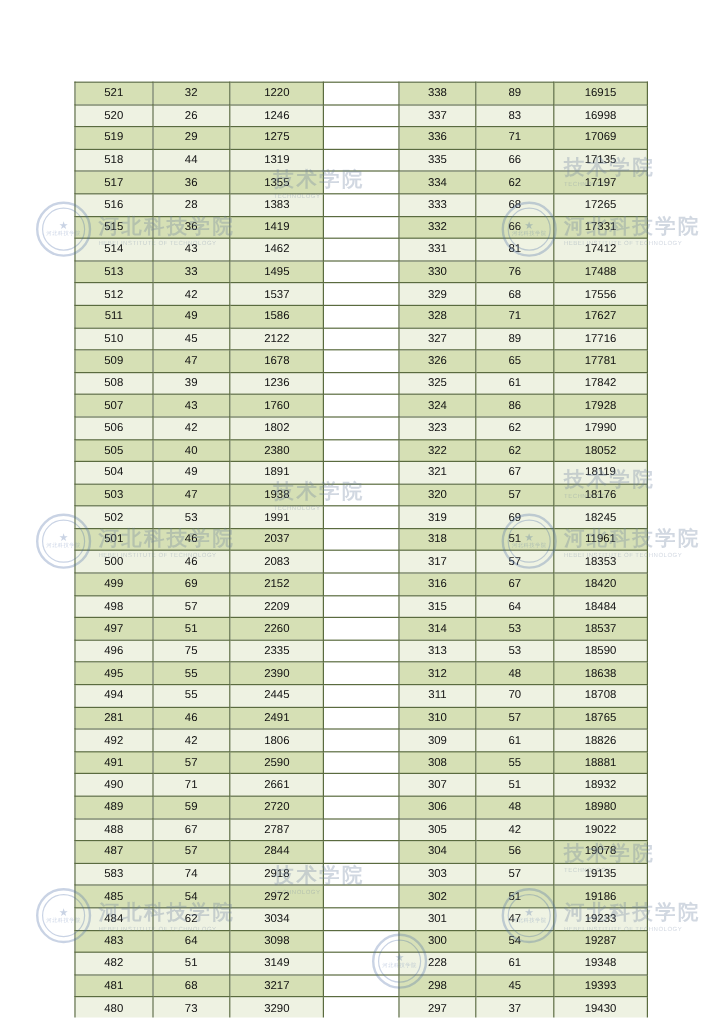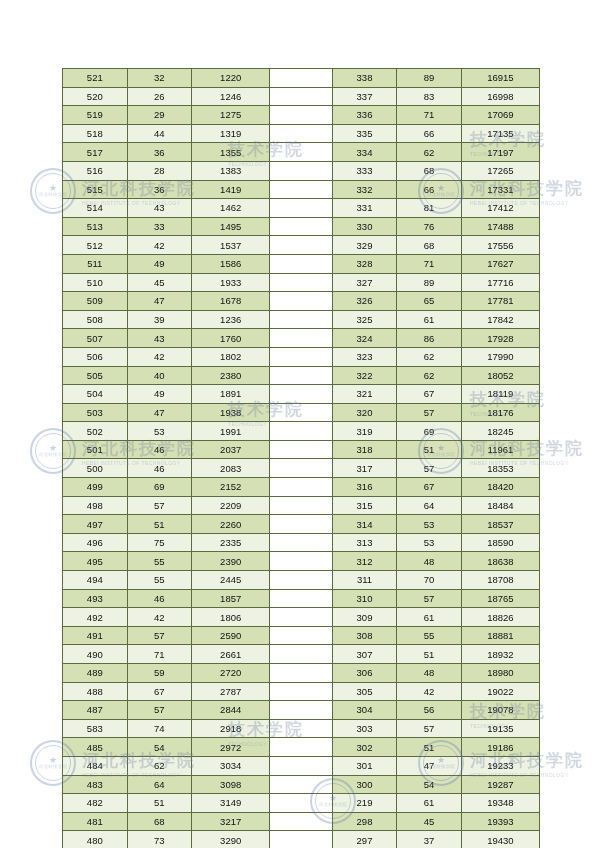--- a/index.html
+++ b/index.html
@@ -216,21 +216,21 @@
           <td>49</td>
           <td>1586</td>
           <td class="gap-cell"></td>
           <td>328</td>
           <td>71</td>
           <td>17627</td>
         </tr>
         <tr class="plain">
           <td>510</td>
           <td>45</td>
-          <td>1933</td>
+          <td>2122</td>
           <td class="gap-cell"></td>
           <td>327</td>
           <td>89</td>
           <td>17716</td>
         </tr>
         <tr class="shade">
           <td>509</td>
           <td>47</td>
           <td>1678</td>
           <td class="gap-cell"></td>
@@ -367,23 +367,23 @@
         <tr class="plain">
           <td>494</td>
           <td>55</td>
           <td>2445</td>
           <td class="gap-cell"></td>
           <td>311</td>
           <td>70</td>
           <td>18708</td>
         </tr>
         <tr class="shade">
-          <td>493</td>
+          <td>281</td>
           <td>46</td>
-          <td>1857</td>
+          <td>2491</td>
           <td class="gap-cell"></td>
           <td>310</td>
           <td>57</td>
           <td>18765</td>
         </tr>
         <tr class="plain">
           <td>492</td>
           <td>42</td>
           <td>1806</td>
           <td class="gap-cell"></td>
@@ -470,21 +470,21 @@
           <td class="gap-cell"></td>
           <td>300</td>
           <td>54</td>
           <td>19287</td>
         </tr>
         <tr class="plain">
           <td>482</td>
           <td>51</td>
           <td>3149</td>
           <td class="gap-cell"></td>
-          <td>219</td>
+          <td>228</td>
           <td>61</td>
           <td>19348</td>
         </tr>
         <tr class="shade">
           <td>481</td>
           <td>68</td>
           <td>3217</td>
           <td class="gap-cell"></td>
           <td>298</td>
           <td>45</td>

